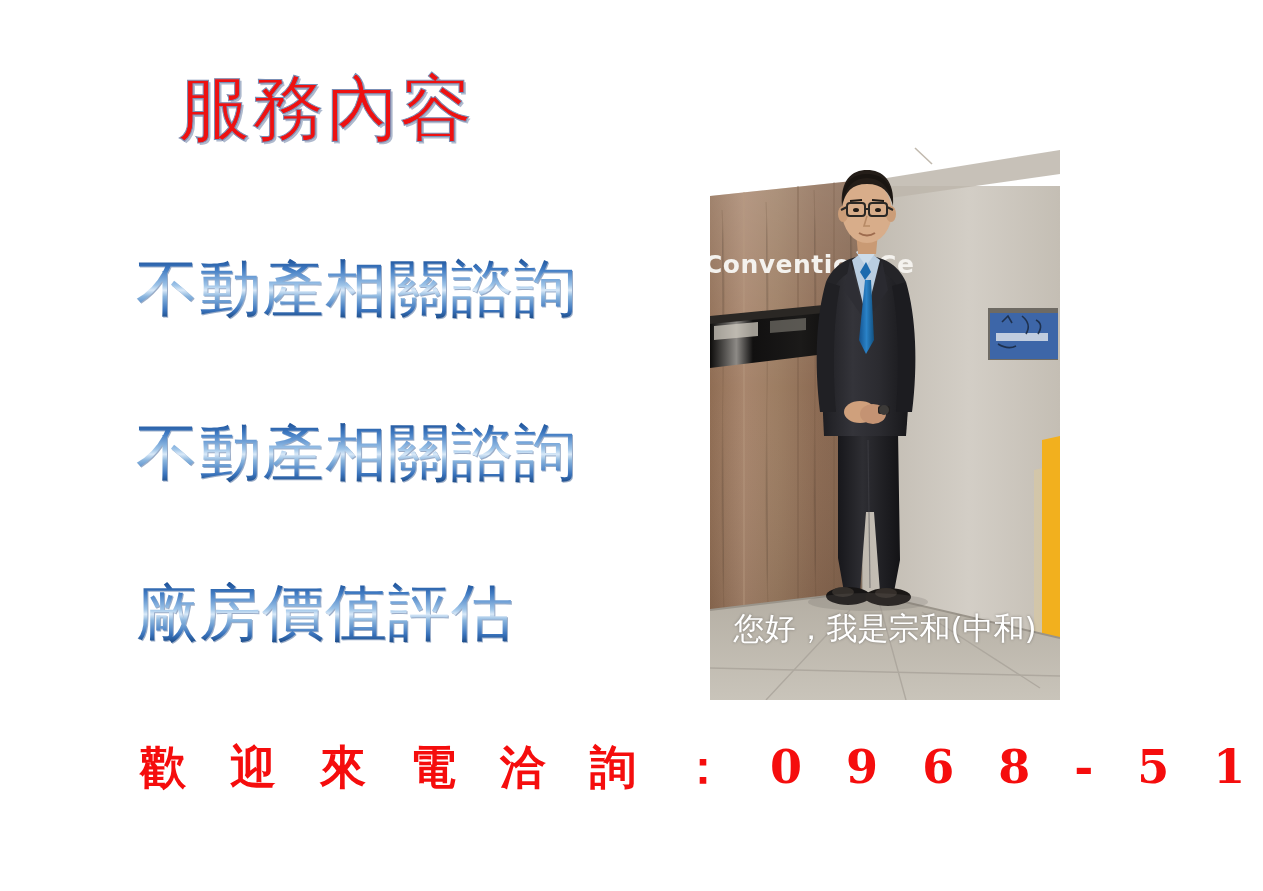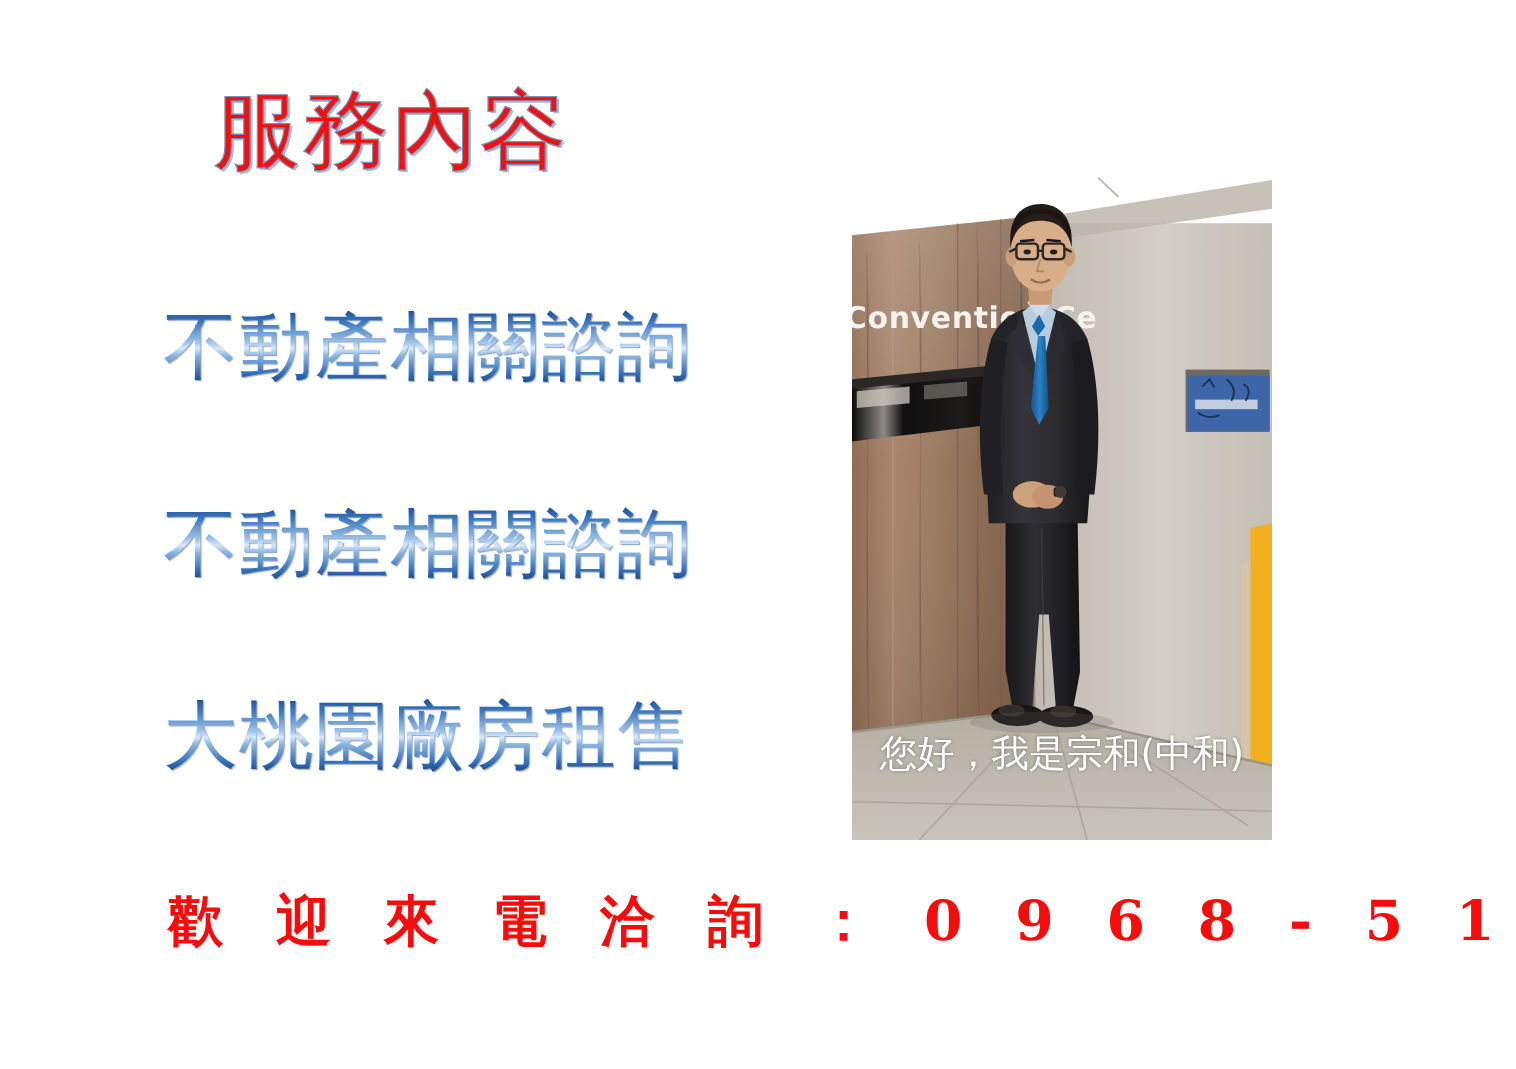--- a/index.html
+++ b/index.html
@@ -111,21 +111,21 @@
 <body>
 
 <div class="slide">
 
   <div class="headline">服務內容</div>
 
   <div class="service-line service-line-1">不動產相關諮詢</div>
 
   <div class="service-line service-line-2">不動產相關諮詢</div>
 
-  <div class="service-line service-line-3">大桃園廠房租售</div>
+  <div class="service-line service-line-3">廠房價值評估</div>
 
   <div class="cta">歡 迎 來 電 洽 詢 ： 0 9 6 8 - 5 1 9 - 8 8 8</div>
 
   <div class="photo">
     <svg class="photo-svg" viewBox="0 0 350 560" preserveAspectRatio="none">
       <defs>
         <linearGradient id="gWood" x1="0" y1="0" x2="1" y2="0">
           <stop offset="0%" stop-color="#8d6a50"></stop>
           <stop offset="22%" stop-color="#a6836a"></stop>
           <stop offset="45%" stop-color="#9a7a5f"></stop>

